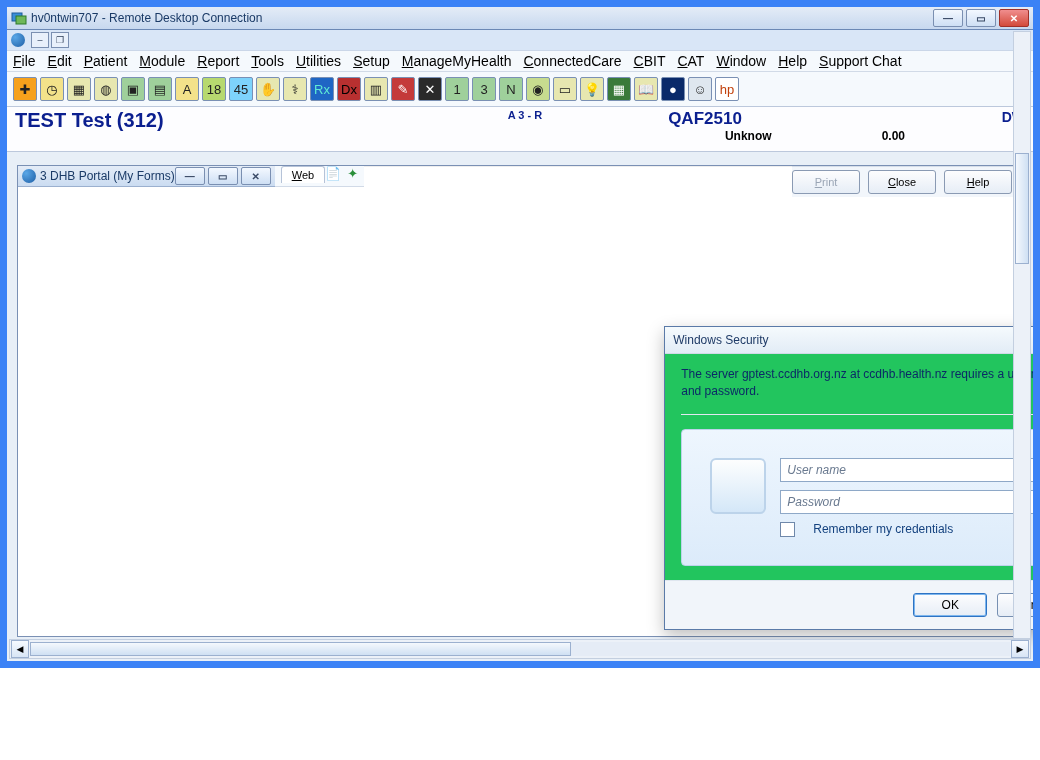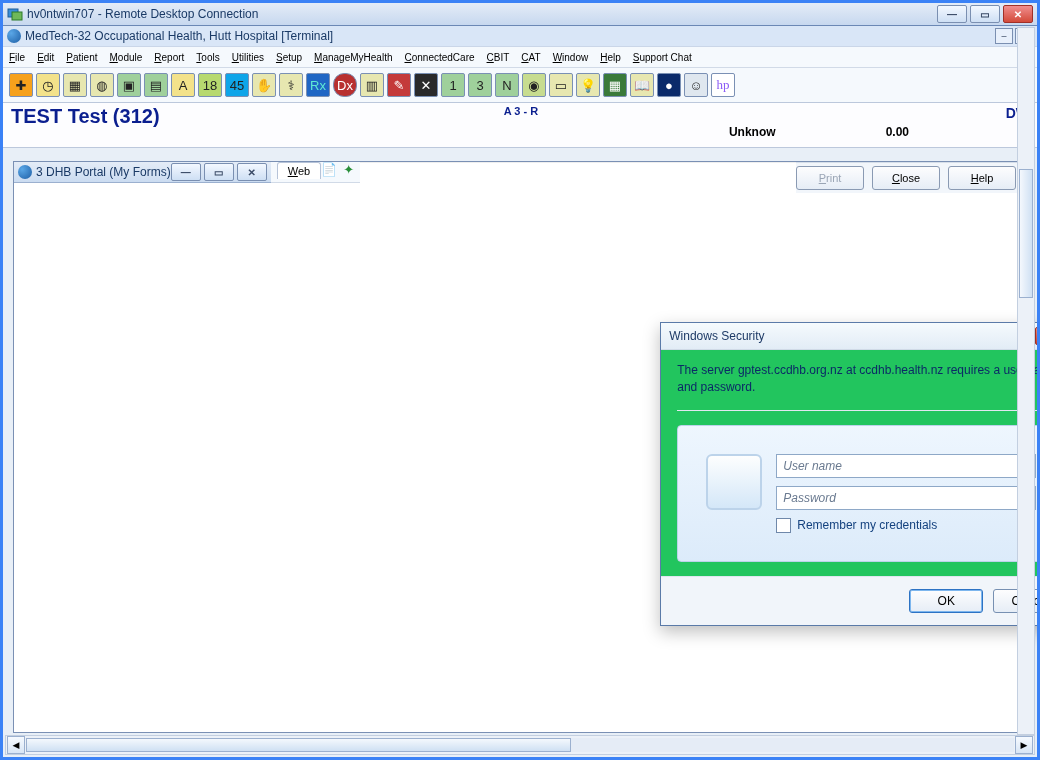--- a/index.html
+++ b/index.html
@@ -1,31 +1,31 @@
 <!DOCTYPE html>
 <html><head>
 <meta charset="utf-8">
 <style>
   html,body{margin:0;padding:0;font-family:"Segoe UI",Tahoma,Arial,sans-serif;font-size:11px;color:#000;background:#fff}
-  .rdc-window{width:1040px;height:760px;box-sizing:border-box;border:3px solid #3b82f6;overflow:hidden;position:relative;background:#e8eff7}
+  .rdc-window{width:1040px;height:668px;box-sizing:border-box;border:7px solid #3b82f6;overflow:hidden;position:relative;background:#e8eff7}
   
   .rdc-title{height:22px;background:linear-gradient(#e4ecf7,#c7d8ef);display:flex;align-items:center;padding:0 4px;border-bottom:1px solid #6b88b5}
   .rdc-title .icon{width:16px;height:16px;margin-right:4px}
   .rdc-title .txt{flex:1;color:#1a3a66;font-size:12px}
   .winbtns{display:flex;gap:3px}
   .winbtn{width:28px;height:16px;border:1px solid #7a8fb1;border-radius:2px;background:linear-gradient(#f3f8ff,#cedff4);display:flex;align-items:center;justify-content:center;font-size:10px;font-weight:bold;color:#3a4a66}
   .winbtn.close{background:linear-gradient(#f08e8e,#d34a3a);color:#fff;border-color:#a03028}
   
   .app-title{height:20px;background:#d9e6f7;display:flex;align-items:center;padding:0 4px;border-bottom:1px solid #cad6e8}
   .app-title .txt{flex:1;color:#1a3a66;font-size:12px}
   .icon-round{width:14px;height:14px;border-radius:7px;background:radial-gradient(circle at 30% 30%,#5aa7e7,#1e5fa6);margin-right:4px}
   .small-ctrl{width:16px;height:14px;border:1px solid #7a8fb1;background:#e8f0fb;margin-left:2px;display:flex;align-items:center;justify-content:center;font-size:9px;color:#2a3a55}
   
   .menubar{height:20px;background:#f5f9fd;display:flex;align-items:center;padding:0 6px;border-bottom:1px solid #d1dae7}
-  .menubar span{margin-right:12px;font-size:10px}
+  .menubar span{margin-right:12px;font-size:14px}
   .menubar span u{text-decoration:underline}
   
   .toolbar{height:30px;background:#f5f9fd;display:flex;align-items:center;padding:2px 6px;border-bottom:1px solid #bcc8dc;flex-wrap:nowrap}
   .tbtn{width:24px;height:24px;border:1px solid #7a90b4;margin-right:3px;border-radius:2px;display:flex;align-items:center;justify-content:center;font-size:13px;box-sizing:border-box}
   
   .banner{height:40px;background:#fdfdff;border-bottom:1px solid #bcc8dc;display:flex;align-items:flex-start;padding:2px 8px;font-weight:bold;color:#0b1f8f;font-family:Arial,sans-serif}
   .banner .name{font-size:20px;flex:0 0 auto;width:420px}
   .banner .mid{font-size:11px;width:180px;text-align:center}
   .banner .code{font-size:17px;width:180px;text-align:center}
   .banner .right{font-size:14px;text-align:right;flex:1}
@@ -45,21 +45,21 @@
   .dialog{position:absolute;left:300px;top:159px;width:420px;background:#22c55e;border:1px solid #5a7aa8;box-shadow:0 6px 16px rgba(0,0,0,.25)}
   .dlg-title{height:26px;background:linear-gradient(#f5fafd,#e2ecf6);display:flex;align-items:center;padding:0 8px;border-bottom:1px solid #d0dae7;font-size:12px;color:#1e3a66}
   .dlg-title .sp{flex:1}
   .dlg-close{width:36px;height:16px;background:linear-gradient(#e98b7e,#ca3d2c);border:1px solid #9e2f23;border-radius:2px;color:#fff;display:flex;align-items:center;justify-content:center;font-size:10px;font-weight:bold}
   .dlg-body{padding:12px 16px 0 16px;font-size:12px;color:#0b2a66}
   .dlg-sep{height:1px;background:#e2e8f0;margin:14px 0}
   .credbox{border:1px solid #bcd3ea;background:linear-gradient(#eef6fe,#dcebfa);border-radius:4px;padding:28px;display:flex;gap:14px;align-items:flex-start}
   .avatar{width:52px;height:52px;border:2px solid #bcd3ea;border-radius:6px;background:linear-gradient(#fdfefe,#d4e7f8)}
   .fields{flex:1;display:flex;flex-direction:column;gap:8px}
   .fld{height:22px;border:1px solid #8ea8c7;background:#fff;padding:0 6px;font-size:12px;color:#6a7a90;display:flex;align-items:center;font-style:italic}
-  .chkrow{display:flex;align-items:center;gap:6px;font-size:12px;color:#14427f;font-style:normal}
+  .chkrow{display:flex;align-items:center;gap:18px;font-size:12px;color:#14427f;font-style:normal}
   .chk{width:13px;height:13px;border:1px solid #6f88aa;background:#fff}
   .dlg-footer{height:48px;background:#f1f5fa;border-top:1px solid #dfe6ef;display:flex;align-items:center;justify-content:flex-end;gap:10px;padding-right:14px;margin-top:14px}
   .dlg-btn{width:72px;height:22px;border:1px solid #7790b2;border-radius:3px;background:linear-gradient(#fdfdfe,#e6edf6);font-size:12px;display:flex;align-items:center;justify-content:center}
   .dlg-btn.primary{border:1px solid #2d73c4;box-shadow:0 0 0 1px #7db6ee inset}
   
   .hscroll{position:absolute;left:2px;right:2px;bottom:2px;height:18px;background:#ecf1f8;border:1px solid #c3cfe0;display:flex;align-items:center}
   .hscroll .arrow{width:16px;height:16px;border:1px solid #9bb0cf;background:linear-gradient(#f6faff,#d8e5f5);display:flex;align-items:center;justify-content:center;font-size:9px;margin:0 1px}
   .hscroll .track{flex:1;height:14px;background:#e5ecf6;position:relative}
   .hscroll .thumb{position:absolute;left:0;top:0;bottom:0;width:55%;background:linear-gradient(#f4f8fd,#cfe0f3);border:1px solid #9bb0cf}
   .vscroll{position:absolute;right:2px;top:24px;bottom:22px;width:16px;background:#ecf1f8;border:1px solid #c3cfe0}
@@ -80,21 +80,20 @@
     <span class="txt">hv0ntwin707 - Remote Desktop Connection</span>
     <div class="winbtns">
       <div class="winbtn">—</div>
       <div class="winbtn">▭</div>
       <div class="winbtn close">✕</div>
     </div>
   </div>
 
   <div class="app-title">
     <span class="icon-round"></span>
-    <span class="txt">MedTech-32  Occupational Health, Hutt Hospital  [Terminal]</span>
     <div class="small-ctrl">–</div>
     <div class="small-ctrl">❐</div>
   </div>
 
   <div class="menubar" id="menubar">
       <span><u>F</u>ile</span>
       <span><u>E</u>dit</span>
       <span><u>P</u>atient</span>
       <span><u>M</u>odule</span>
       <span><u>R</u>eport</span>
@@ -112,44 +111,45 @@
 
   <div class="toolbar" id="toolbar">
       <div class="tbtn" style="background: rgb(246, 161, 28); color: rgb(34, 34, 34);">✚</div>
       <div class="tbtn" style="background: rgb(243, 226, 138); color: rgb(34, 34, 34);">◷</div>
       <div class="tbtn" style="background: rgb(231, 231, 176); color: rgb(34, 34, 34);">▦</div>
       <div class="tbtn" style="background: rgb(231, 231, 176); color: rgb(34, 34, 34);">◍</div>
       <div class="tbtn" style="background: rgb(159, 208, 155); color: rgb(34, 34, 34);">▣</div>
       <div class="tbtn" style="background: rgb(159, 208, 155); color: rgb(34, 34, 34);">▤</div>
       <div class="tbtn" style="background: rgb(243, 226, 138); color: rgb(34, 34, 34);">A</div>
       <div class="tbtn" style="background: rgb(183, 217, 111); color: rgb(34, 34, 34);">18</div>
-      <div class="tbtn" style="background: #0ea5e9; color: rgb(34, 34, 34);">45</div>
+      <div class="tbtn" style="background: #7dd3fc; color: rgb(34, 34, 34);">45</div>
       <div class="tbtn" style="background: rgb(231, 231, 176); color: rgb(34, 34, 34);">✋</div>
       <div class="tbtn" style="background: rgb(231, 231, 176); color: rgb(34, 34, 34);">⚕</div>
       <div class="tbtn" style="background: rgb(31, 102, 196); color: #5eead4;">Rx</div>
-      <div class="tbtn" style="background: rgb(184, 48, 48); color: #ffffff; border-radius: 11px;">Dx</div>
+      <div class="tbtn" style="background: rgb(184, 48, 48); color: #000000;">Dx</div>
       <div class="tbtn" style="background: rgb(231, 231, 176); color: rgb(34, 34, 34);">▥</div>
       <div class="tbtn" style="background: rgb(196, 58, 58); color: rgb(255, 255, 255);">✎</div>
       <div class="tbtn" style="background: rgb(42, 42, 42); color: rgb(255, 255, 255);">✕</div>
       <div class="tbtn" style="background: rgb(159, 208, 155); color: rgb(34, 34, 34);">1</div>
       <div class="tbtn" style="background: rgb(159, 208, 155); color: rgb(34, 34, 34);">3</div>
       <div class="tbtn" style="background: rgb(159, 208, 155); color: rgb(34, 34, 34);">N</div>
       <div class="tbtn" style="background: rgb(199, 220, 143); color: rgb(34, 34, 34);">◉</div>
       <div class="tbtn" style="background: rgb(231, 231, 176); color: rgb(34, 34, 34);">▭</div>
       <div class="tbtn" style="background: rgb(231, 231, 176); color: rgb(34, 34, 34);">💡</div>
       <div class="tbtn" style="background: rgb(58, 122, 58); color: rgb(255, 255, 255);">▦</div>
       <div class="tbtn" style="background: rgb(231, 231, 176); color: rgb(34, 34, 34);">📖</div>
       <div class="tbtn" style="background: rgb(10, 42, 106); color: rgb(255, 255, 255);">●</div>
       <div class="tbtn" style="background: rgb(223, 231, 239); color: rgb(34, 34, 34);">☺</div>
-      <div class="tbtn" style="background: rgb(255, 255, 255); color: #8b5cf6; font-family: Liberation Serif, serif;">hp</div>
+      <div class="tbtn" style="background: rgb(255, 255, 255); color: #c2410c;">hp</div>
     </div>
 
   <div class="banner">
     <div class="name">TEST Test (312)</div>
     <div class="mid">A 3  -  R</div>
+    <div class="code">QAF2510</div>
     <div class="right">DW</div>
   </div>
   <div class="banner-sub">
     <span>Unknow</span>
     <span>0.00</span>
     <span>P</span>
   </div>
 
   <div class="subwin">
     <div class="subwin-title">

